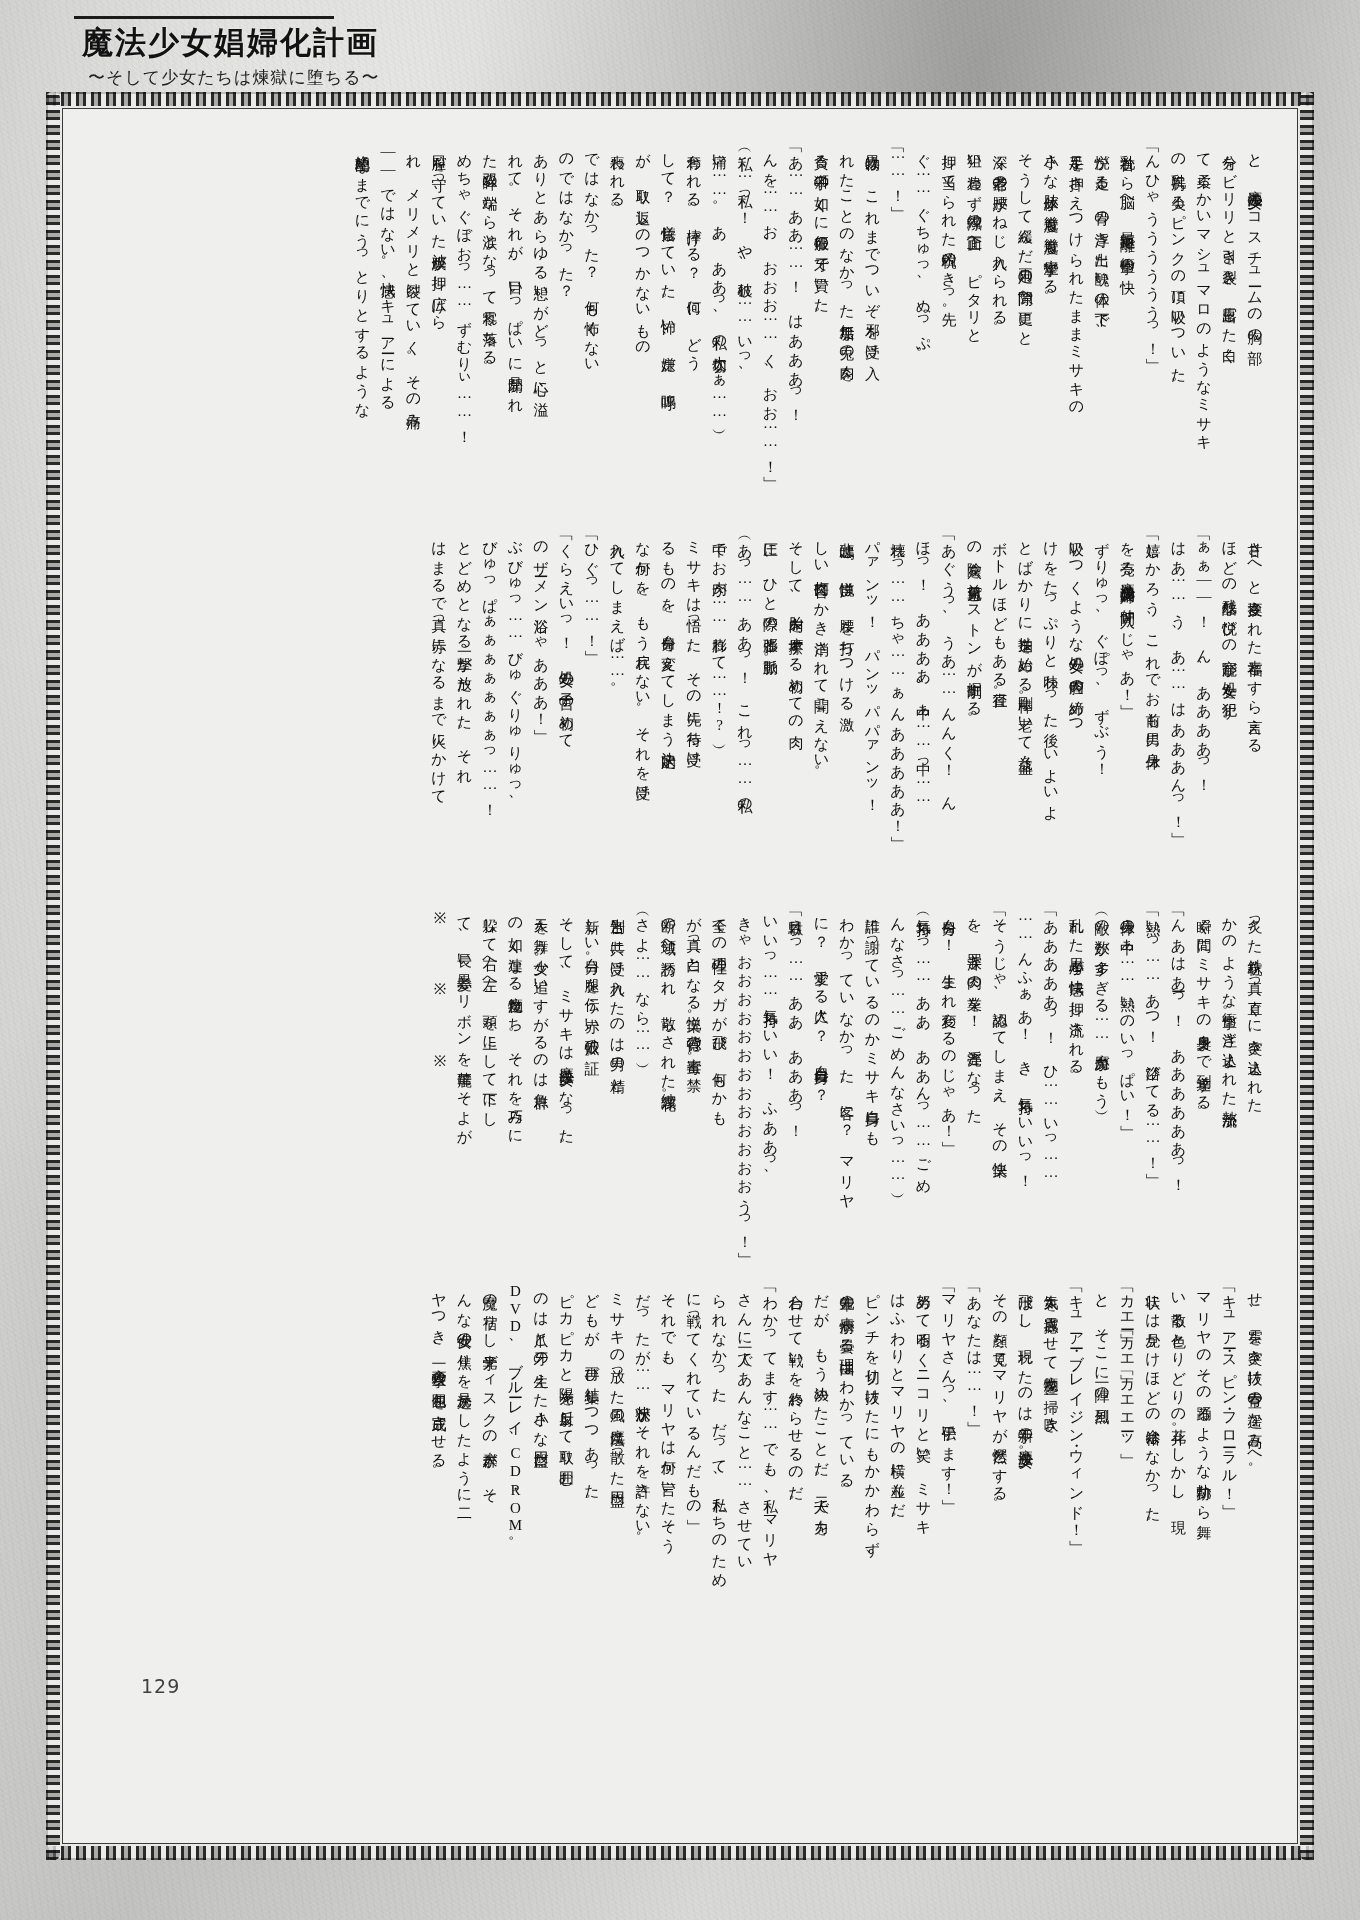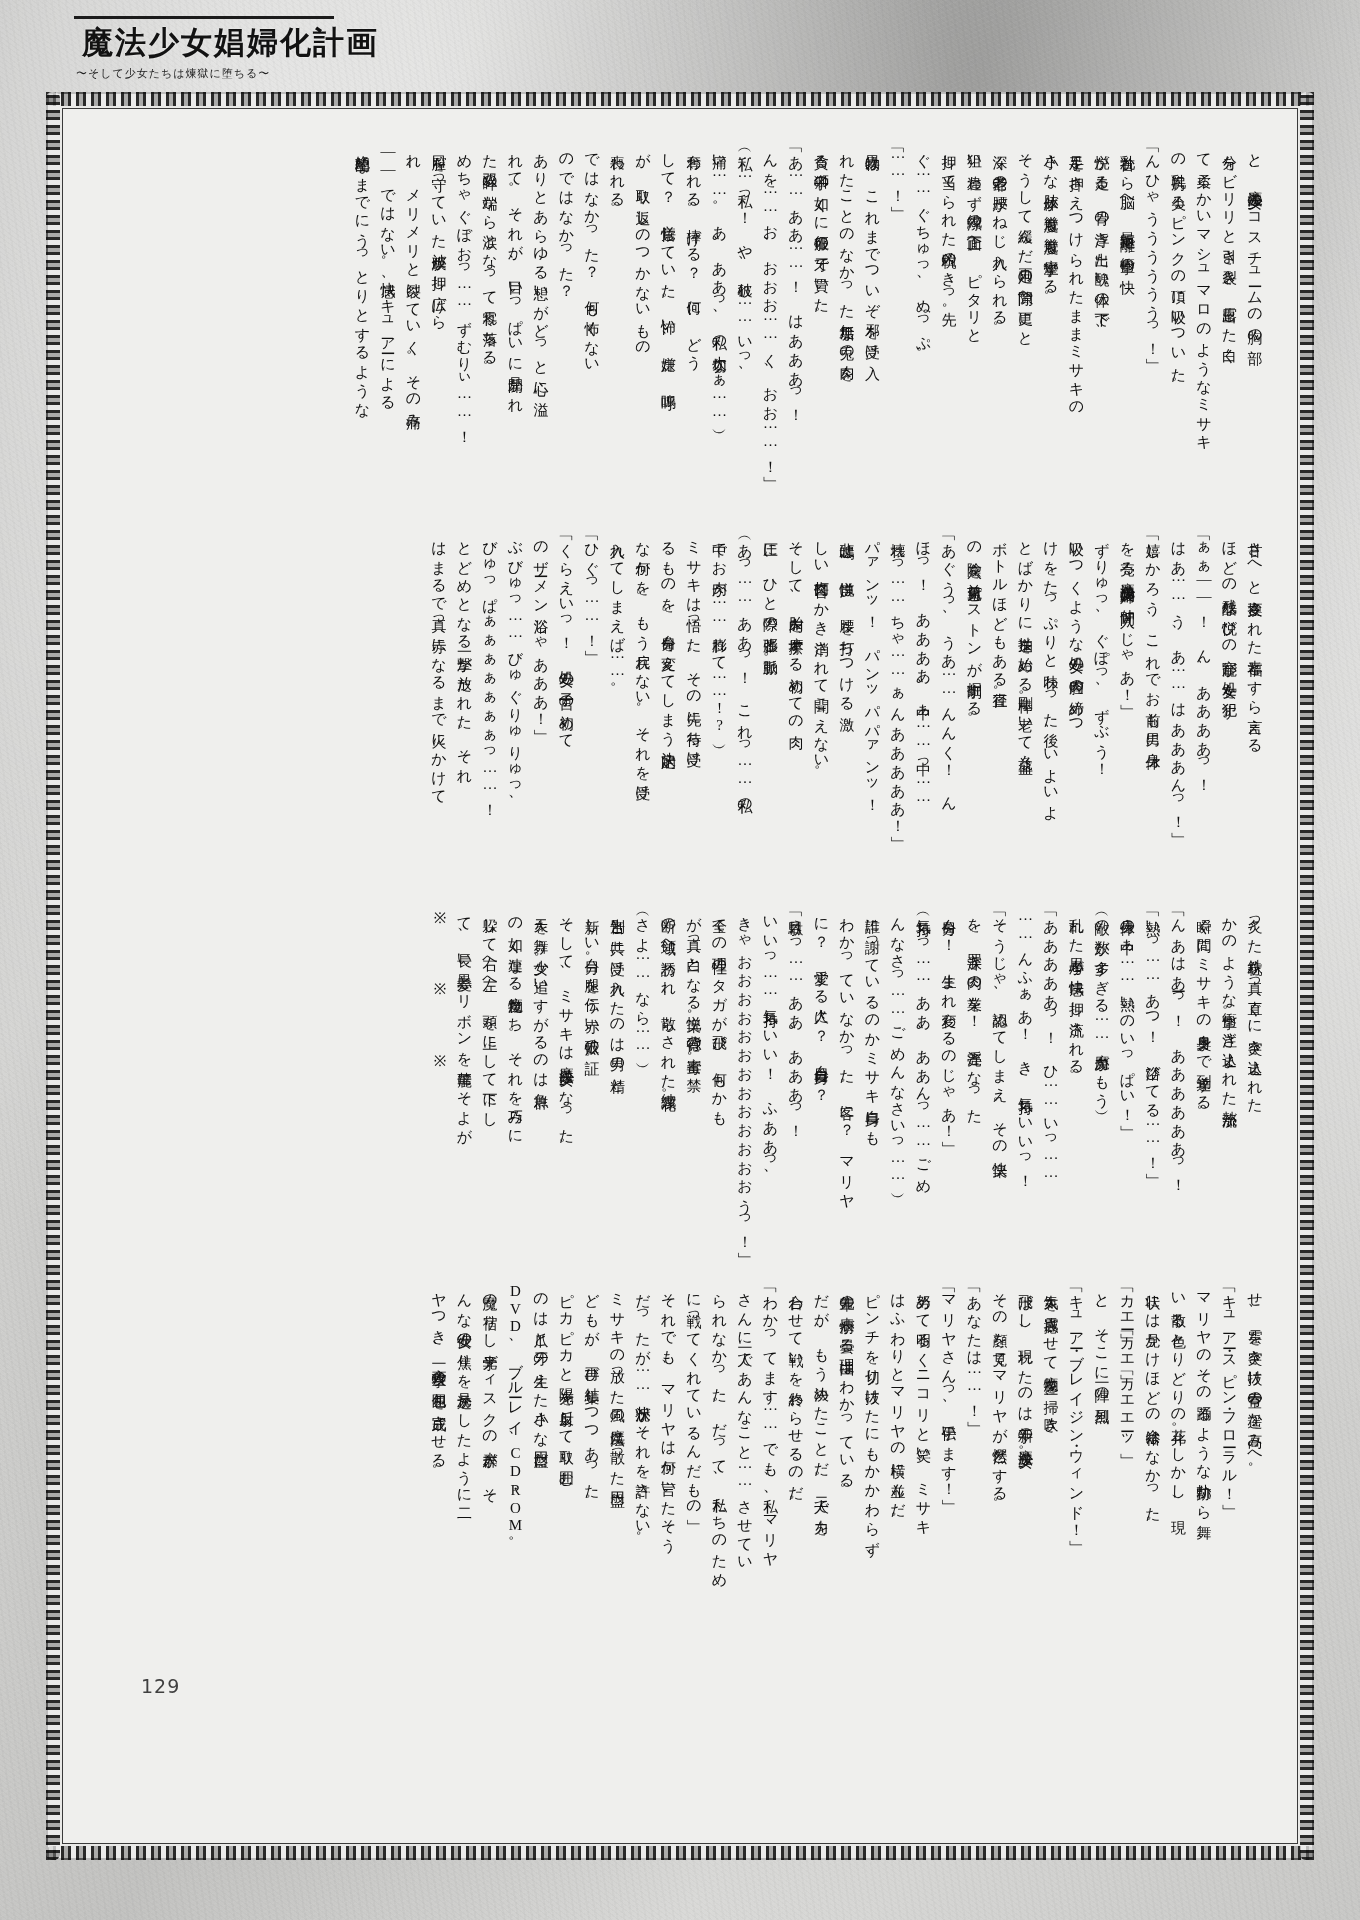--- a/index.html
+++ b/index.html
@@ -35,22 +35,22 @@
     border-top:3px solid #1b1b1b;
   }
   .book-title{
     position:absolute;left:82px;top:22px;
     font-size:31px;letter-spacing:2px;color:#121212;
     font-weight:700;
     text-shadow:0 0 2px rgba(255,255,255,.7);
     font-family:"DejaVu Sans","Liberation Sans",sans-serif;
   }
   .book-subtitle{
-    position:absolute;left:76px;top:66px;
-    font-size:11px;letter-spacing:1px;color:#222;
+    position:absolute;left:88px;top:66px;
+    font-size:17px;letter-spacing:1px;color:#222;
     font-family:Liberation Sans, sans-serif;
   }
 
   
   .frame{
     position:absolute;left:46px;top:92px;width:1268px;height:1768px;
     background:#e9e9e7;
     box-shadow:0 0 0 2px #2a2a2a inset;
   }
   .frame-inner{

